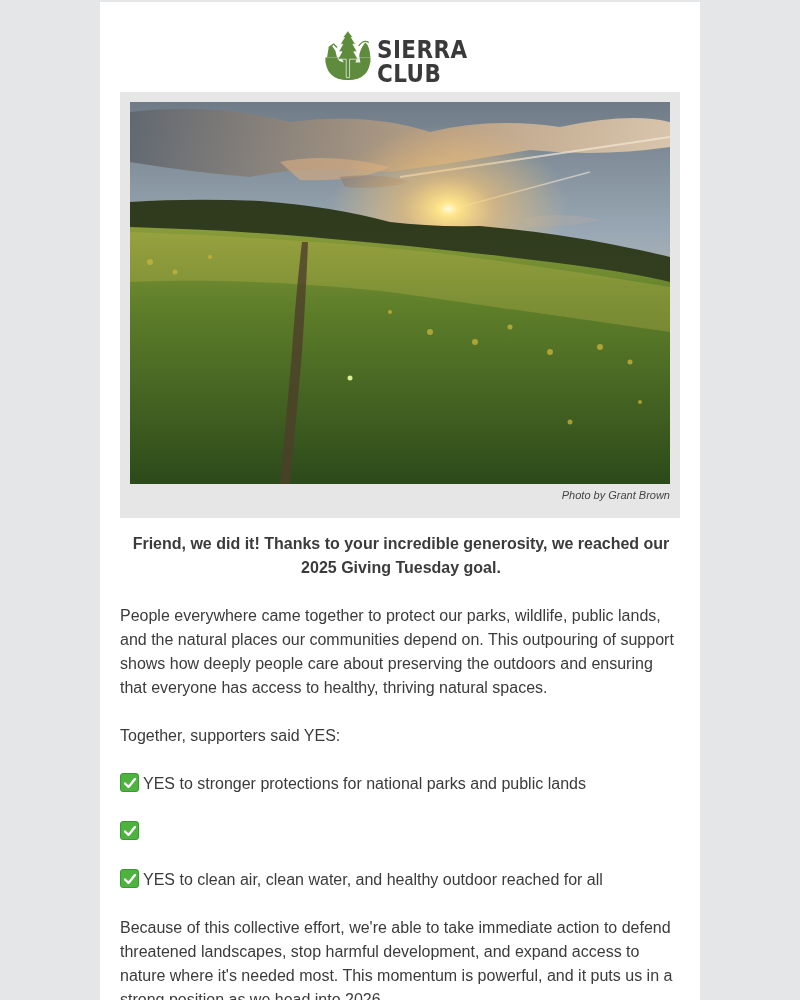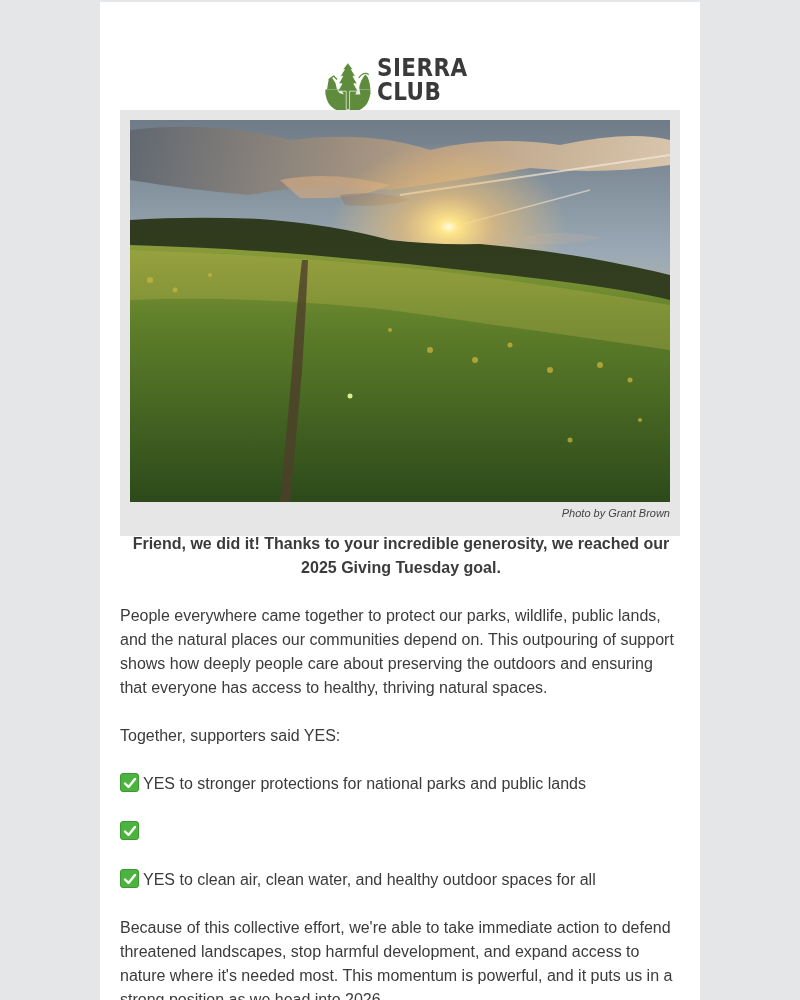--- a/index.html
+++ b/index.html
@@ -9,36 +9,36 @@
       font-family: "Liberation Sans", sans-serif;
     }
     .card {
       position: absolute; left: 100px; top: 2px;
       width: 600px; height: 1100px;
       background: #ffffff;
     }
     .logo {
       position: absolute; left: 222px; top: 22px;
       width: 160px; height: 62px;
-      display: flex; align-items: flex-start; margin-top: 32px;
+      display: flex; align-items: flex-end;
     }
     .logo svg.emblem { width: 62px; height: 62px; display: block; }
     .logo-text {
       margin-left: 3px;
       color: #3a3a3a;
       font-family: "DejaVu Sans", sans-serif;
       font-weight: bold;
       font-size: 25px;
       line-height: 24px;
       letter-spacing: 0.5px;
       transform: scaleX(0.86);
       transform-origin: left center;
     }
     .photo-frame {
-      position: absolute; left: 20px; top: 108px;
+      position: absolute; left: 20px; top: 90px;
       width: 560px; height: 426px;
       background: #e6e6e6;
     }
     .photo {
       position: absolute; left: 10px; top: 10px;
       width: 540px; height: 382px;
       overflow: hidden;
     }
     .photo svg { width: 540px; height: 382px; display: block; }
     .caption {
@@ -169,18 +169,18 @@
           </svg></span><span>YES to stronger protections for national parks and public lands</span>
     </p>
     <p class="bold">
       <span class="check"><svg viewBox="0 0 14 14">
             <path d="M2 7.5 L5.5 11 L12 3" stroke="#fff" stroke-width="2.4" fill="none" stroke-linecap="round" stroke-linejoin="round"></path>
           </svg></span>
     </p>
     <p class="bold">
       <span class="check"><svg viewBox="0 0 14 14">
             <path d="M2 7.5 L5.5 11 L12 3" stroke="#fff" stroke-width="2.4" fill="none" stroke-linecap="round" stroke-linejoin="round"></path>
-          </svg></span><span>YES to clean air, clean water, and healthy outdoor spaces for all</span>
+          </svg></span><span>YES to clean air, clean water, and healthy outdoor reached for all</span>
     </p>
 
     <p>Because of this collective effort, we're able to take immediate action to defend threatened landscapes, stop harmful development, and expand access to nature where it's needed most. This momentum is powerful, and it puts us in a strong position as we head into 2026.</p>
   </div>
 </div>
 
 </body></html>

